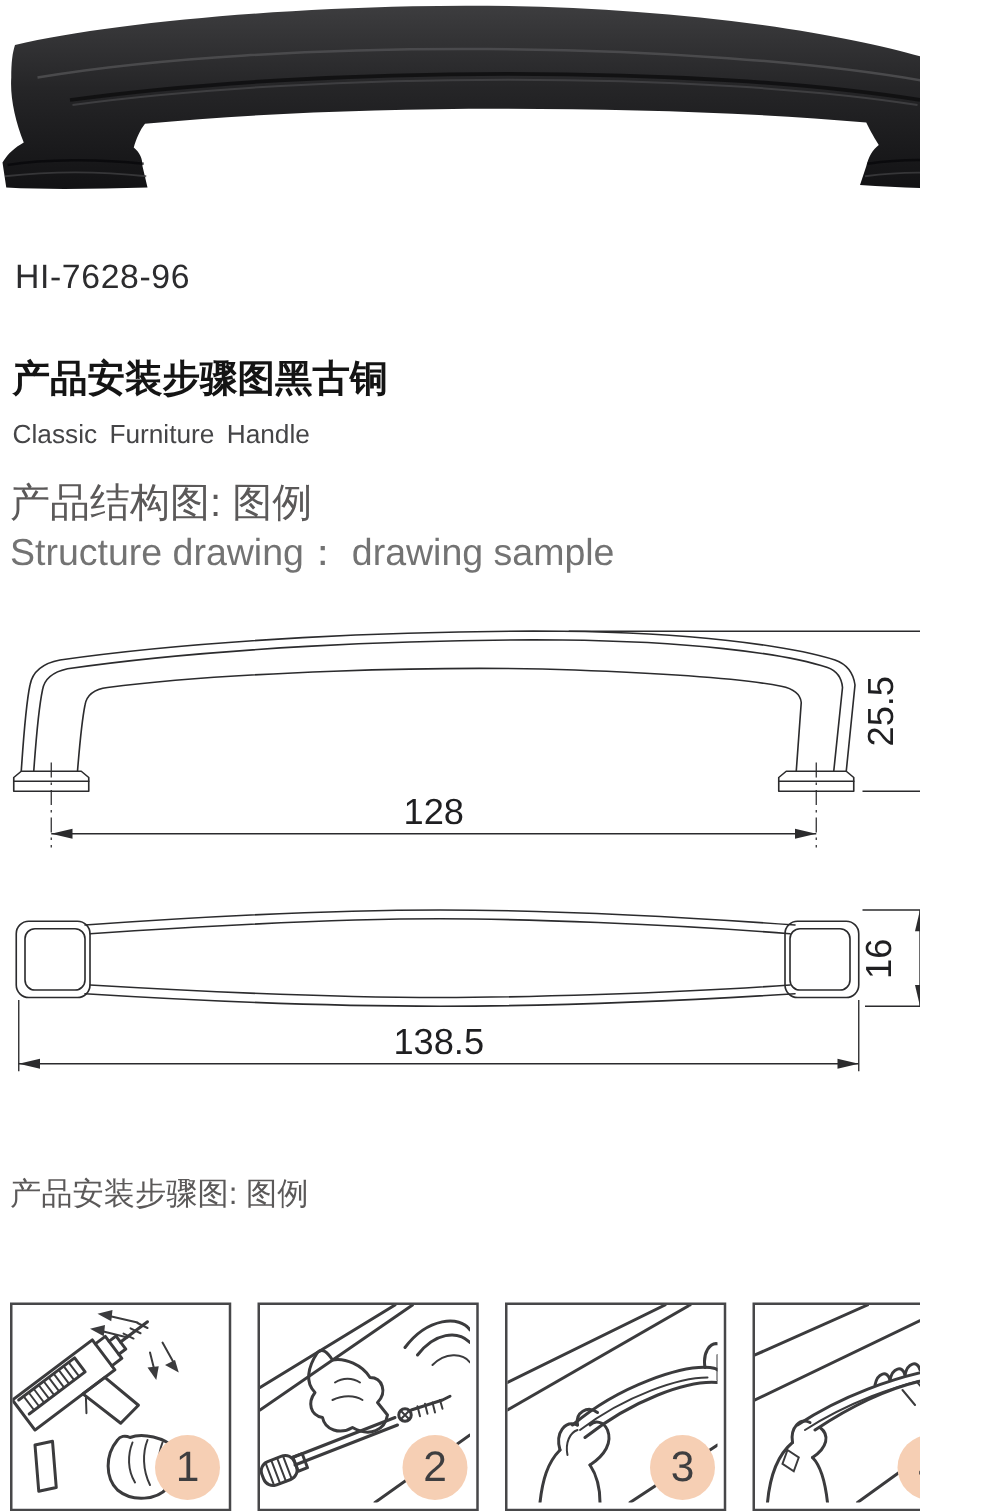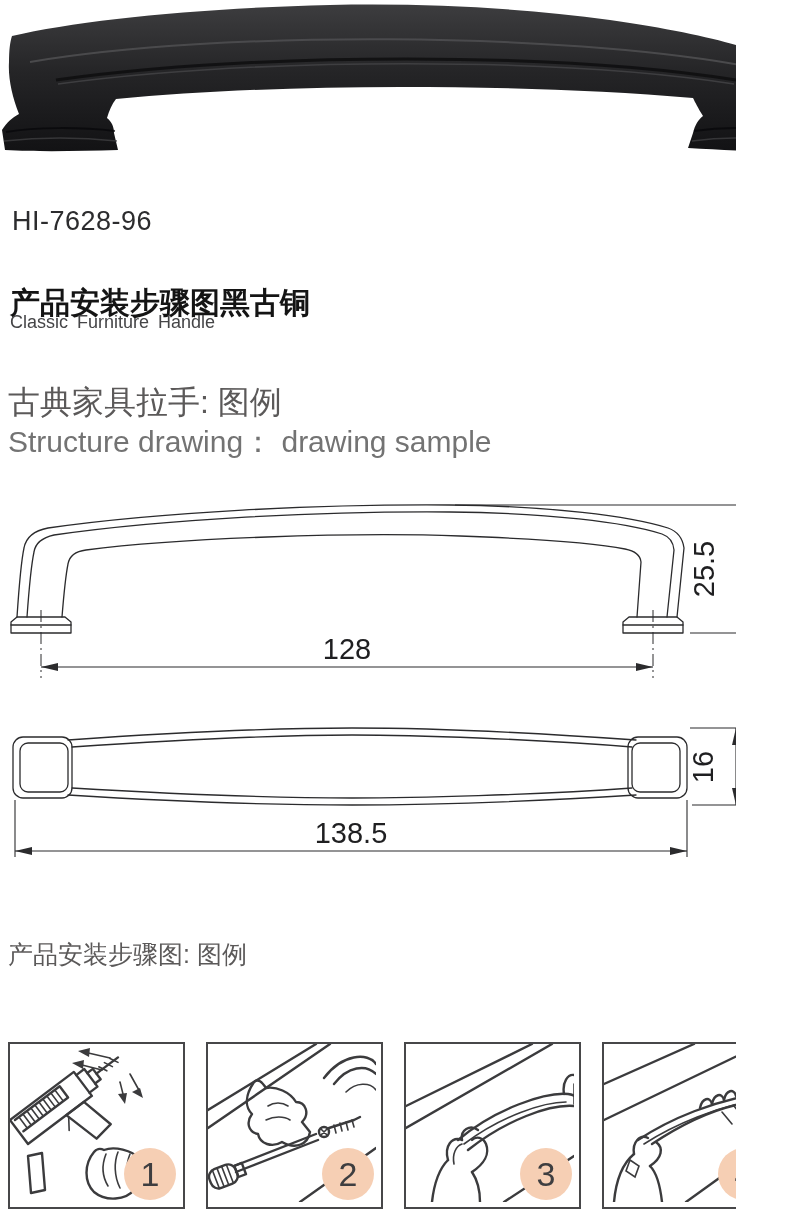--- a/index.html
+++ b/index.html
@@ -4,21 +4,21 @@
 <style>
   html,body{margin:0;padding:0;background:#fff;}
   .page{
     position:relative;width:736px;height:1209px;background:#fff;
     font-family:"Liberation Sans",sans-serif;overflow:hidden;
   }
   .abs{position:absolute;}
   .model-line{left:12px;font-size:27px;letter-spacing:.5px;color:#2c2c2e;white-space:nowrap;}
   .cn-name{left:10px;top:283px;font-size:30px;font-weight:bold;color:#141414;white-space:nowrap;}
   .cn-name .finish{}
-  .en-name{left:10px;top:312px;font-size:18px;color:#454547;word-spacing:4px;white-space:nowrap;}
+  .en-name{left:10px;top:336px;font-size:21px;color:#454547;word-spacing:4px;white-space:nowrap;}
   .sec-zh{left:8px;font-size:32px;color:#5b5959;white-space:nowrap;}
   .sec-en{left:8px;font-size:30px;color:#737373;white-space:nowrap;}
   .steps-row{left:0;top:1042px;width:800px;height:167px;}
   .step-box{
     position:absolute;top:0;width:173px;height:163px;background:#fff;
     border:2.5px solid #474749;
   }
   .step-badge{
     position:absolute;right:7px;bottom:7px;width:52px;height:52px;border-radius:50%;
     background:#f6cfb4;display:flex;align-items:center;justify-content:center;
@@ -80,21 +80,21 @@
     </g>
   </svg>
 
   <div class="abs model-line" style="top:206px">HI-7628-96</div>
 
   <div class="abs cn-name">
     <span>产品安装步骤图</span><span class="finish">黑古铜</span>
   </div>
   <div class="abs en-name">Classic Furniture Handle</div>
 
-  <div class="abs sec-zh" style="top:381px">古典家具拉手: 图例</div>
+  <div class="abs sec-zh" style="top:381px">产品结构图: 图例</div>
   <div class="abs sec-en" style="top:422px">Structure drawing： drawing sample</div>
 
   <svg class="abs" style="left:0;top:492px" width="800" height="200" viewBox="0 0 800 200">
     <g>
 
       <path class="draw" d="M 17,125 C 19,95 21,70 24,56 Q 27,40 48,36 C 160,20 320,12 450,13 C 550,14 630,24 668,36 Q 682,41 684,56 L 677,125"></path>
 
       <path class="draw" d="M 27,125 C 29,97 31,74 34,60 Q 36,47 54,43 C 165,27 322,19 450,20 C 548,21 625,30 662,42 Q 673,46 674,58 L 667,125"></path>
 
       <path class="draw" d="M 62,125 C 64,100 66,82 68,72 Q 70,60 86,58 C 180,46 350,40 460,44 C 540,47 600,52 625,57 Q 640,60 641,70 L 637,125"></path>

